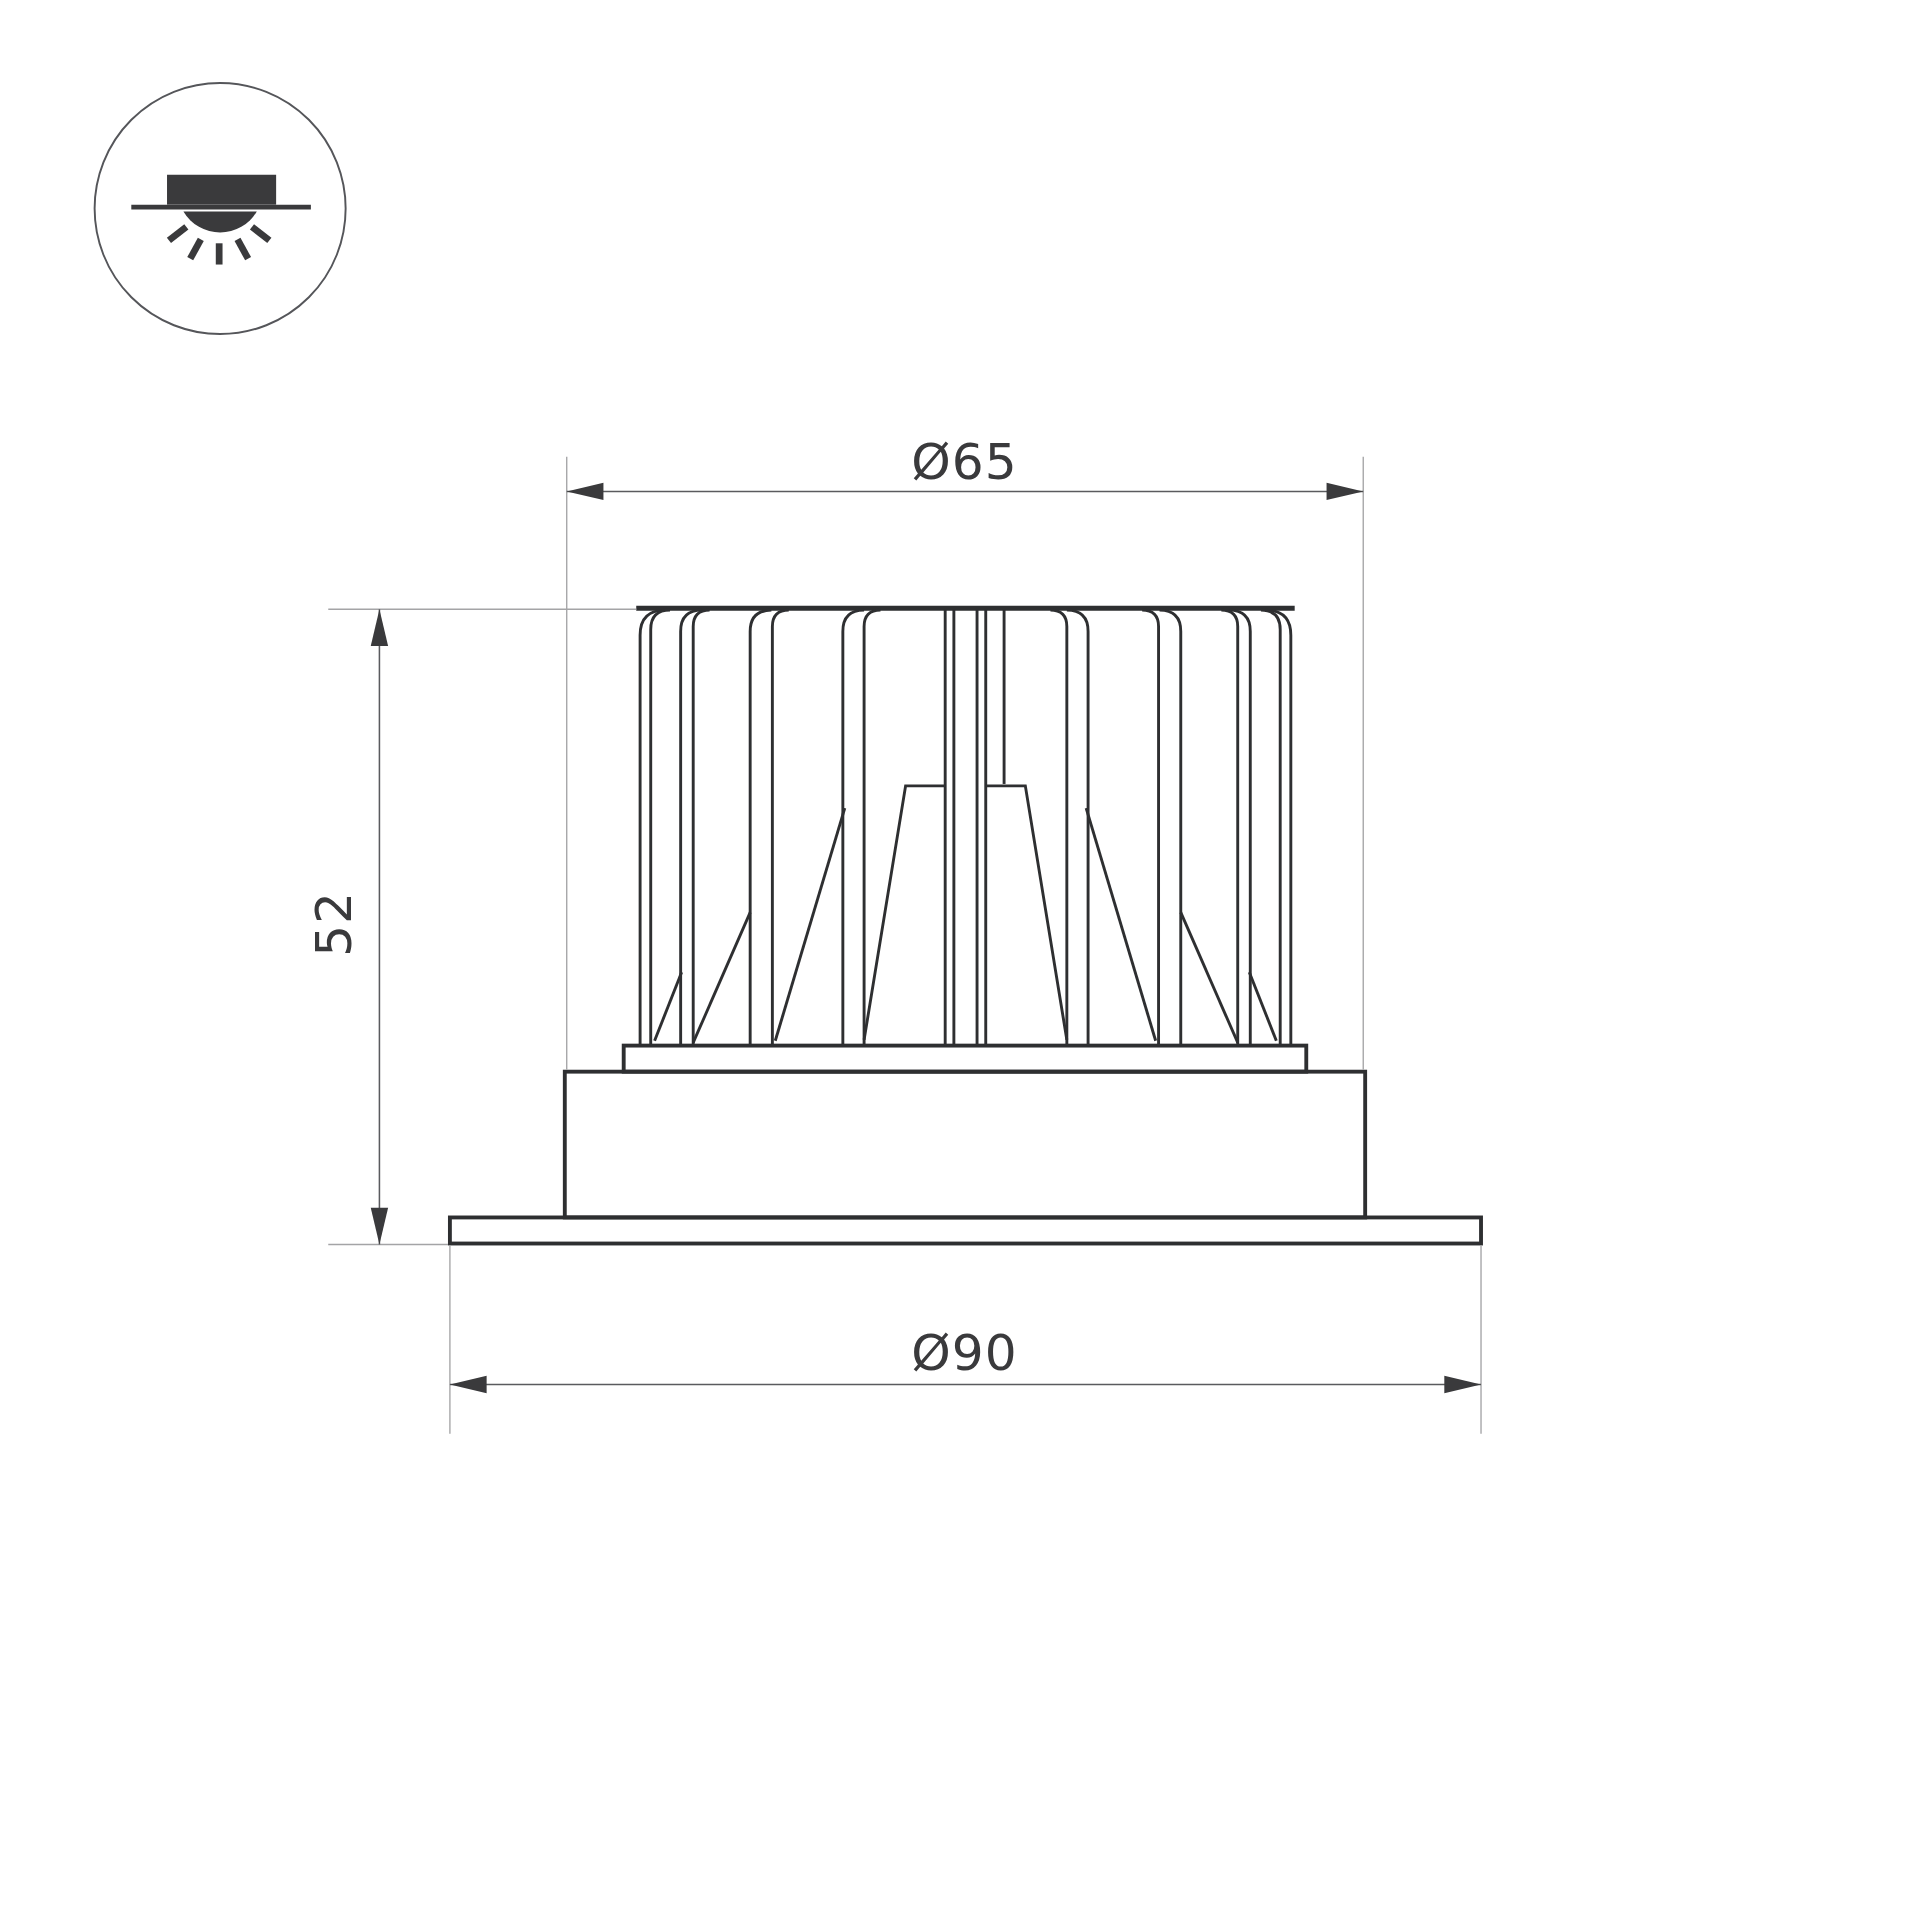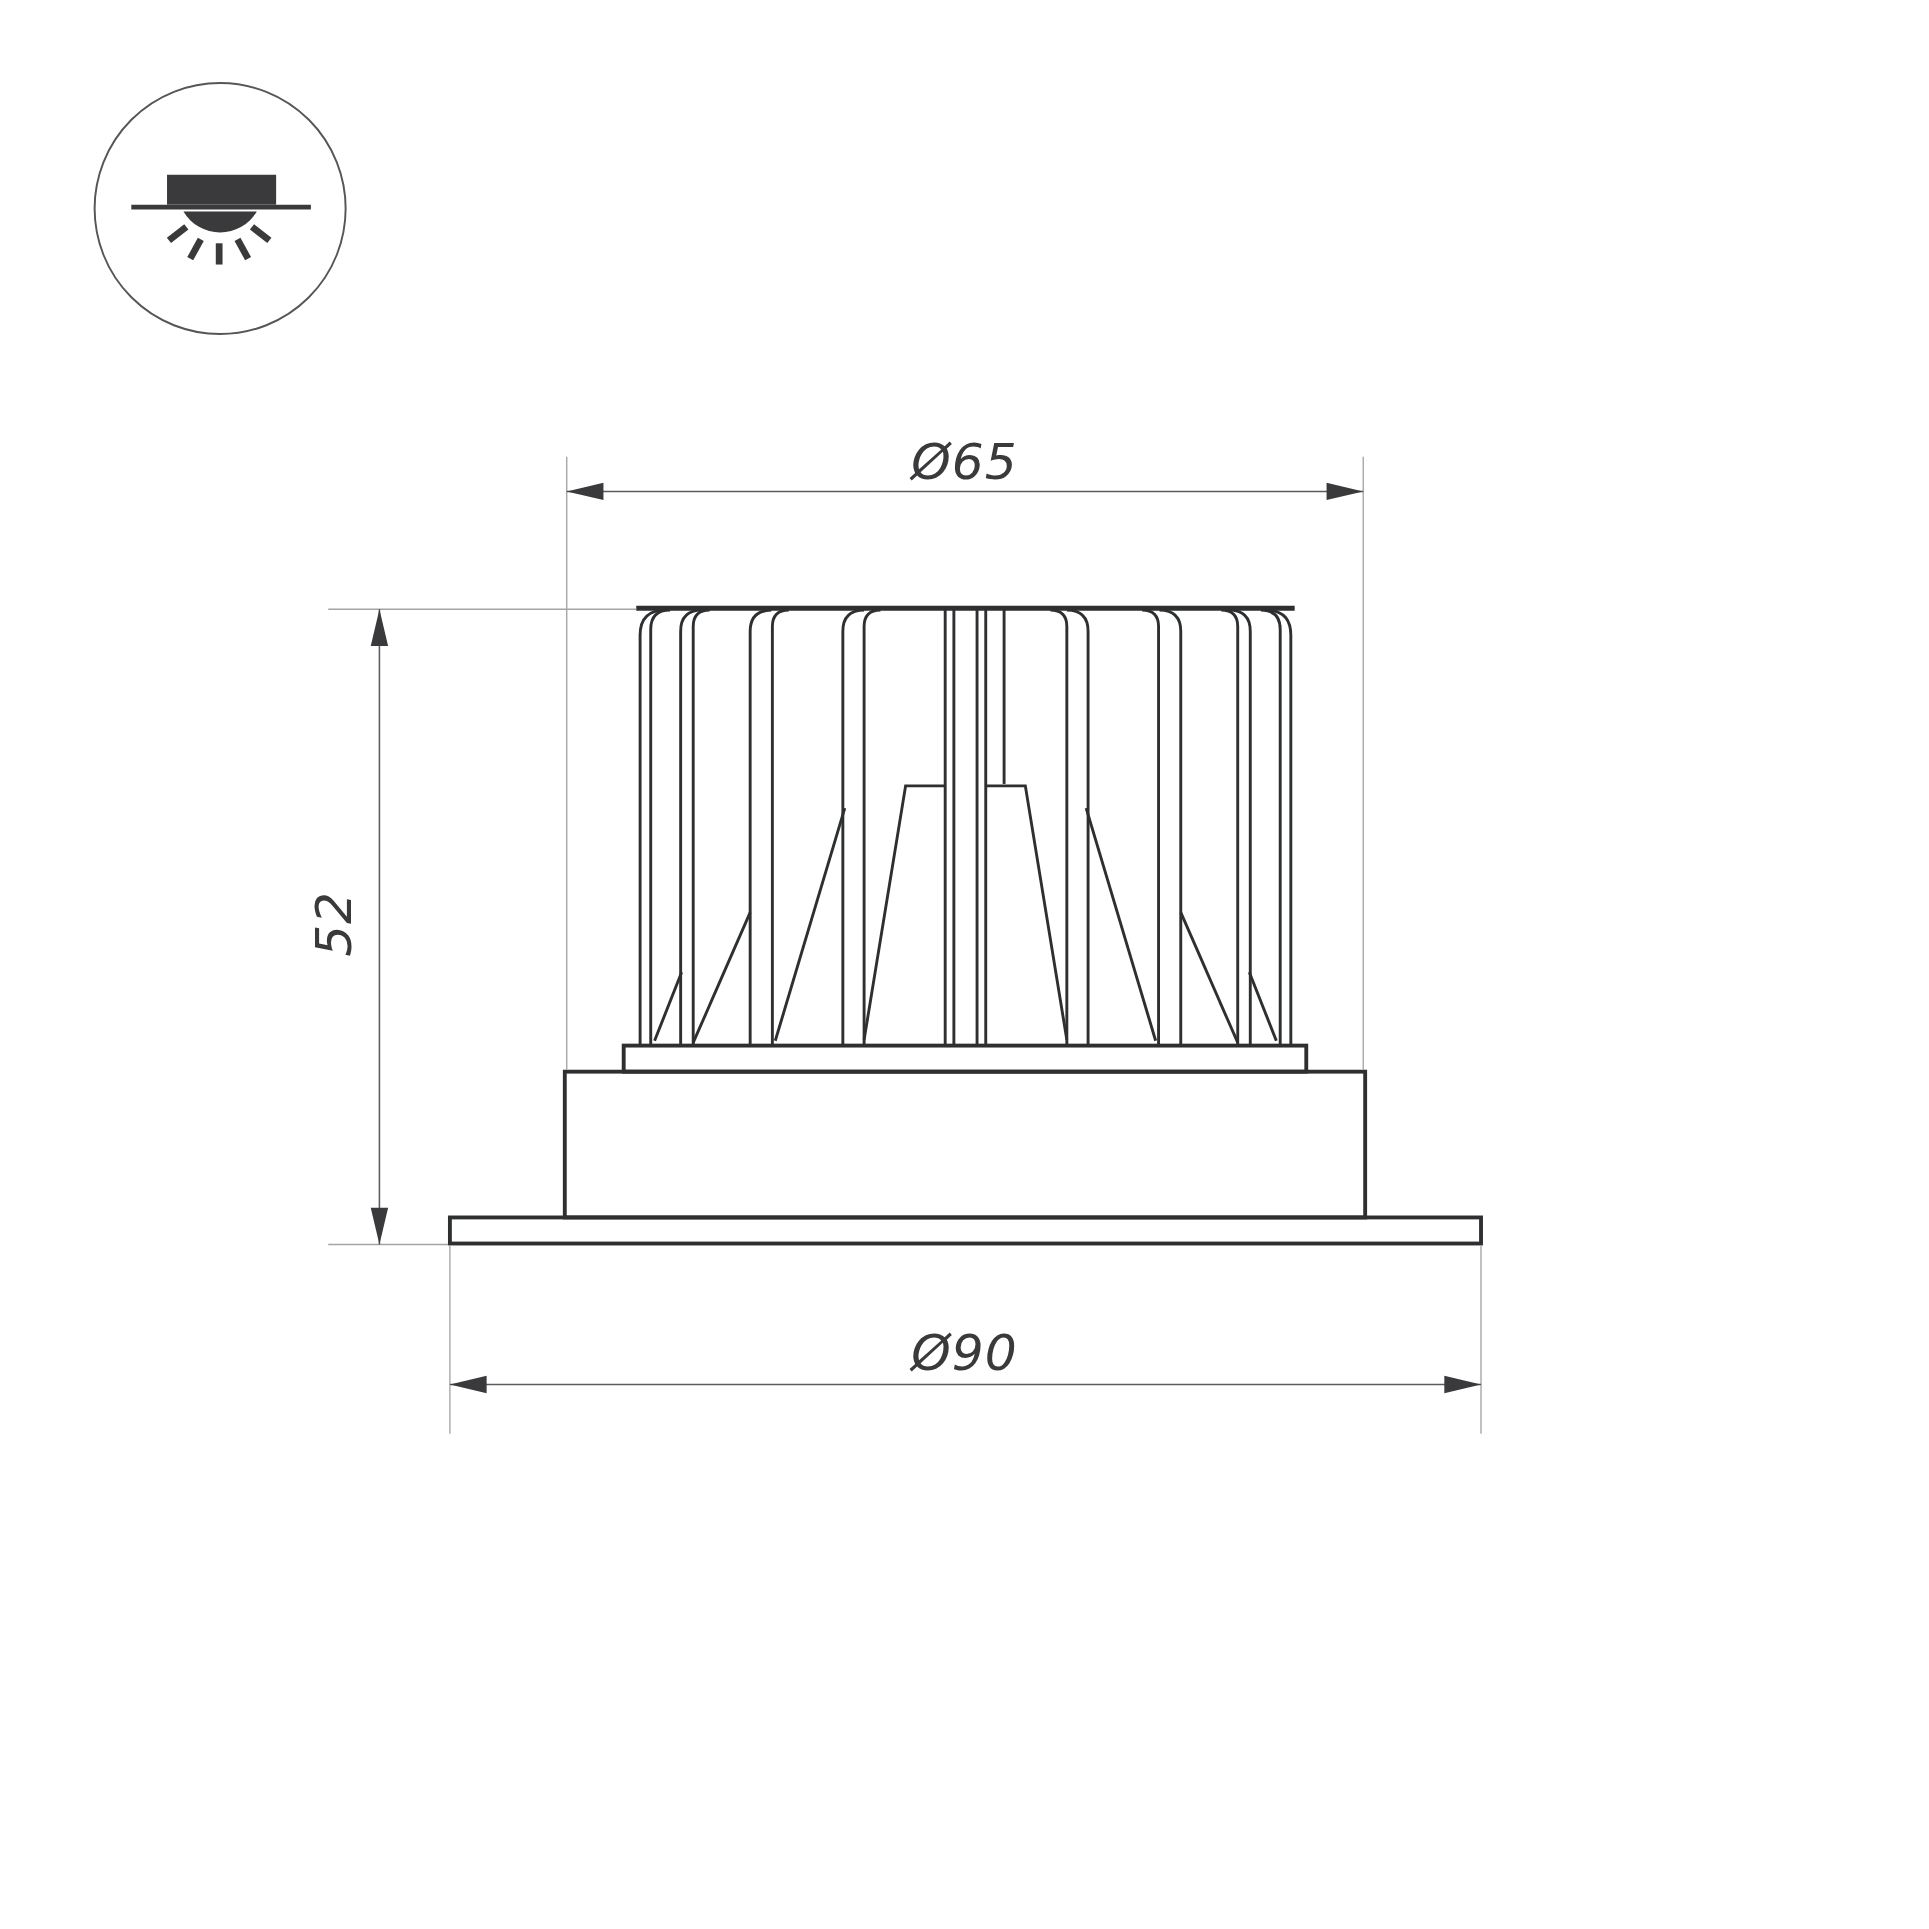--- a/index.html
+++ b/index.html
@@ -7,21 +7,20 @@
     padding: 0;
     background: #ffffff;
     font-family: "DejaVu Sans", sans-serif;
   }
   .canvas {
     position: relative;
     width: 1929px;
     height: 1929px;
     background: #ffffff;
     overflow: hidden;
-    font-style: italic;
   }
   svg { display: block; }
 
   
   .obj   { stroke: #2e2f31; stroke-width: 3; fill: none; }
   .obj-thick { stroke: #2e2f31; stroke-width: 4; fill: none; }
   .cap   { stroke: #2e2f31; stroke-width: 5; fill: none; }
 
   
   .ext   { stroke: #a4a4a6; stroke-width: 1.4; fill: none; }

